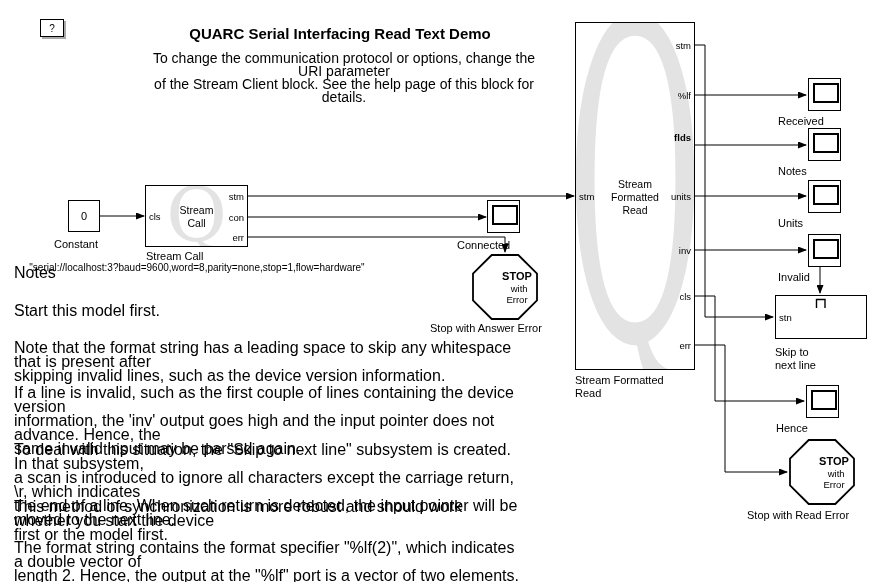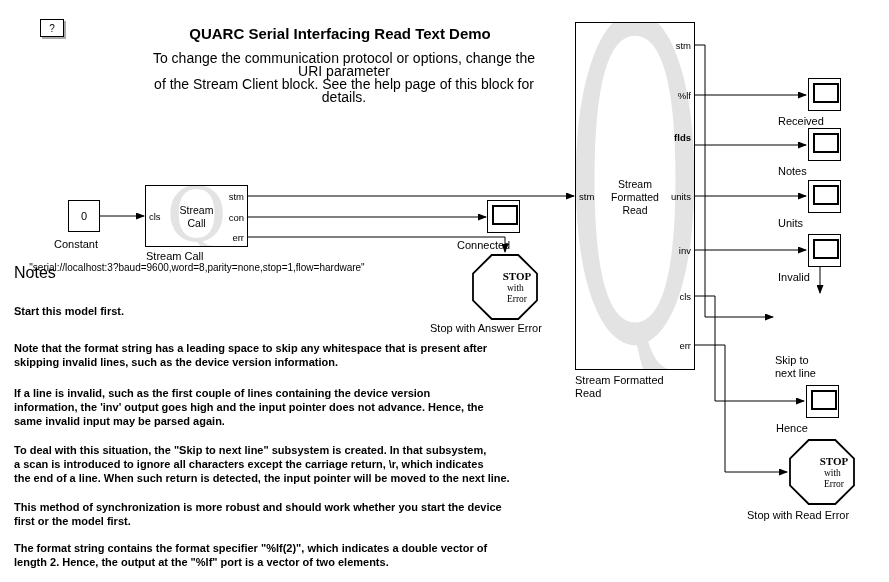--- a/index.html
+++ b/index.html
@@ -13,34 +13,34 @@
   .blk-label{position:absolute;text-align:left;font-size:11px;line-height:12.5px;z-index:3;}
   .preline{white-space:pre-line;}
   .port-label{position:absolute;font-size:9.5px;line-height:10px;z-index:4;}
   .port-left{left:3px;}
   .port-right{right:3px;text-align:right;}
   .watermark{position:absolute;left:50%;top:50%;color:#e3e3e3;font-family:"DejaVu Serif",serif;
              line-height:1;z-index:0;user-select:none;}
   .scope{position:absolute;width:33px;height:33px;background:#fff;border:1px solid #000;
          box-sizing:border-box;z-index:3;}
   .scope-screen{position:absolute;left:4px;top:4px;width:22px;height:16px;border:2px solid #000;background:#fff;}
-  .octagon{position:absolute;width:90px;height:66px;z-index:3;font-family:Liberation Serif, serif;}
+  .octagon{position:absolute;width:90px;height:66px;z-index:3;}
   .oct-text{position:absolute;left:0;top:0;width:100%;height:100%;display:flex;flex-direction:column;
             align-items:center;justify-content:center;z-index:1;}
   .oct-stop{font-weight:bold;font-size:11px;line-height:13px;}
-  .oct-rest{font-size:9.5px;line-height:11px;text-align:left;}
+  .oct-rest{font-size:9.5px;line-height:11px;text-align:right;}
   .title{position:absolute;left:135px;top:25px;width:410px;text-align:center;
          font-size:15px;font-weight:bold;z-index:3;}
   .subtitle{position:absolute;left:150px;top:52px;width:388px;text-align:center;
             font-size:14px;line-height:13px;z-index:3;}
   .caption{position:absolute;left:2px;top:41px;width:100px;text-align:center;
            font-size:11px;line-height:11.5px;z-index:3;}
   .uri{position:absolute;left:16px;top:262px;width:362px;text-align:center;font-size:10px;z-index:3;}
   .notes-heading{position:absolute;left:14px;top:264px;font-size:16px;z-index:3;}
-  .note-p{position:absolute;left:14px;width:505px;font-size:11px;line-height:14px;z-index:3;font-weight:bold;}
+  .note-p{position:absolute;left:14px;width:505px;font-size:16px;line-height:14px;z-index:3;}
   .copyright{position:absolute;left:505px;top:558px;width:205px;text-align:center;font-size:11.5px;z-index:3;margin-top:40px;}
 </style>
 </head>
 <body>
 
 <div class="canvas">
 
   <svg class="wires" width="889" height="582">
     <defs>
       <marker id="arr" markerWidth="9" markerHeight="7" refX="8" refY="3.5" orient="auto">
@@ -134,21 +134,27 @@
   <div class="scope" style="left:808px;top:180px;">
     <div class="scope-screen"></div>
   </div>
   <div class="blk-label" style="left:778px;top:217px;width:93px;">Units</div>
 
   <div class="scope" style="left:808px;top:234px;">
     <div class="scope-screen"></div>
   </div>
   <div class="blk-label" style="left:778px;top:271px;width:93px;">Invalid</div>
 
-  <div class="blk-label preline" style="left:775px;top:354px;width:92px;">Skip to
+  <div class="block" style="left:775px;top:295px;width:92px;height:44px;">
+    <svg width="12" height="11" style="position:absolute;top:2px;left:50%;transform:translateX(-50%);">
+      <polyline points="1.5,10 1.5,1.5 10,1.5 10,10" fill="none" stroke="#000" stroke-width="1.4"></polyline>
+    </svg>
+    <span class="port-label port-left" style="top:17px;">stn</span>
+  </div>
+  <div class="blk-label preline" style="left:775px;top:346px;width:92px;">Skip to
 next line</div>
 
   <div class="scope" style="left:806px;top:385px;">
     <div class="scope-screen"></div>
   </div>
   <div class="blk-label" style="left:776px;top:422px;width:93px;">Hence</div>
 
   <div class="octagon" style="left:789px;top:439px;">
     <svg width="66" height="66">
       <polygon points="19.7,1 46.3,1 65,19.7 65,46.3 46.3,65 19.7,65 1,46.3 1,19.7" fill="#fff" stroke="#000" stroke-width="1.8"></polygon>

